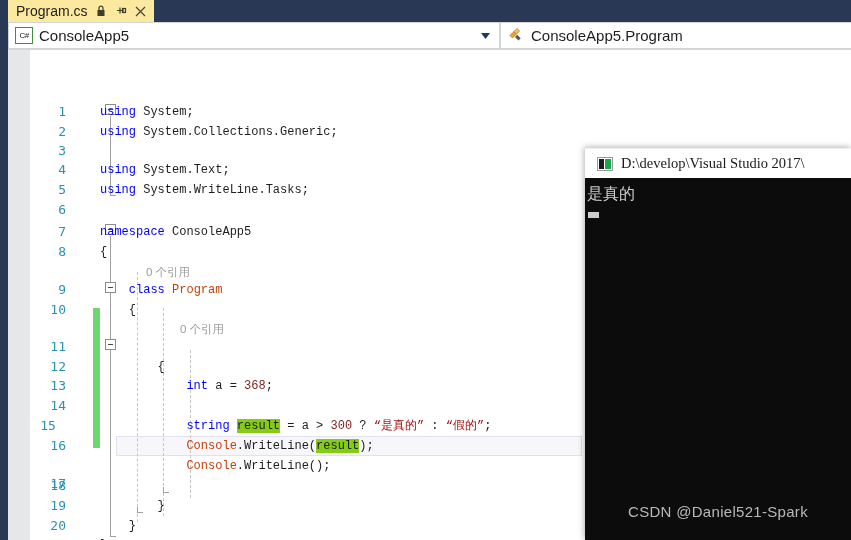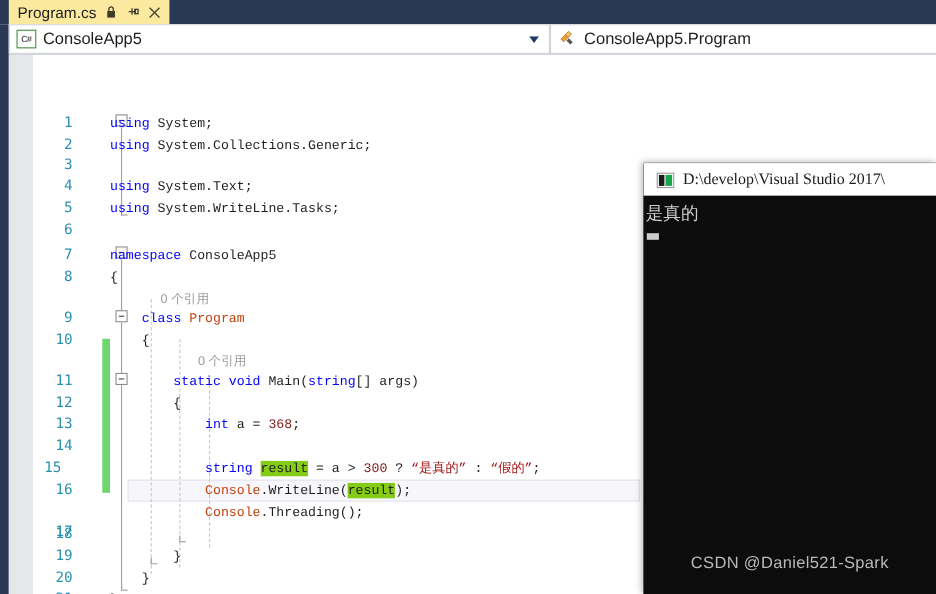--- a/index.html
+++ b/index.html
@@ -264,26 +264,25 @@
       <div class="cl" style="top:130px;"><span class="kw">using</span> <span class="pl">System.WriteLine.Tasks;</span></div>
 
       <div class="cl" style="top:172px;"><span class="kw">namespace</span> <span class="pl">ConsoleApp5</span></div>
       <div class="cl" style="top:192px;"><span class="pl">{</span></div>
 
       <div class="lens" style="left:146px;top:213px;">0 个引用</div>
       <div class="cl" style="top:230px;">    <span class="kw">class</span> <span class="ty">Program</span></div>
       <div class="cl" style="top:250px;">    <span class="pl">{</span></div>
 
       <div class="lens" style="left:180px;top:270px;">0 个引用</div>
-      <div class="cl" style="top:287px;">        <span class="kw">static</span> <span class="kw">void</span> <span class="pl">Main(</span><span class="kw">string</span><span class="pl">[] args)</span></div>
       <div class="cl" style="top:307px;">        <span class="pl">{</span></div>
       <div class="cl" style="top:326px;">            <span class="kw">int</span> <span class="pl">a = </span><span class="num">368</span><span class="pl">;</span></div>
       <div class="cl" style="top:366px;">            <span class="kw">string</span> <span class="hl">result</span><span class="pl"> = a &gt; </span><span class="num">300</span><span class="pl"> ? </span><span class="st">“是真的”</span><span class="pl"> : </span><span class="st">“假的”</span><span class="pl">;</span></div>
       <div class="cl" style="top:386px;">            <span class="ty">Console</span><span class="pl">.WriteLine(</span><span class="hl">result</span><span class="pl">);</span></div>
-      <div class="cl" style="top:406px;">            <span class="ty">Console</span><span class="pl">.Threading();</span></div>
+      <div class="cl" style="top:406px;">            <span class="ty">Console</span><span class="pl">.WriteLine();</span></div>
 
       <div class="cl" style="top:446px;">        <span class="pl">}</span></div>
       <div class="cl" style="top:466px;">    <span class="pl">}</span></div>
       <div class="cl" style="top:485px;"><span class="pl">}</span></div>
     </div>
   </div>
 
   <div class="console">
     <div class="console-title">
       <span class="console-ico">

